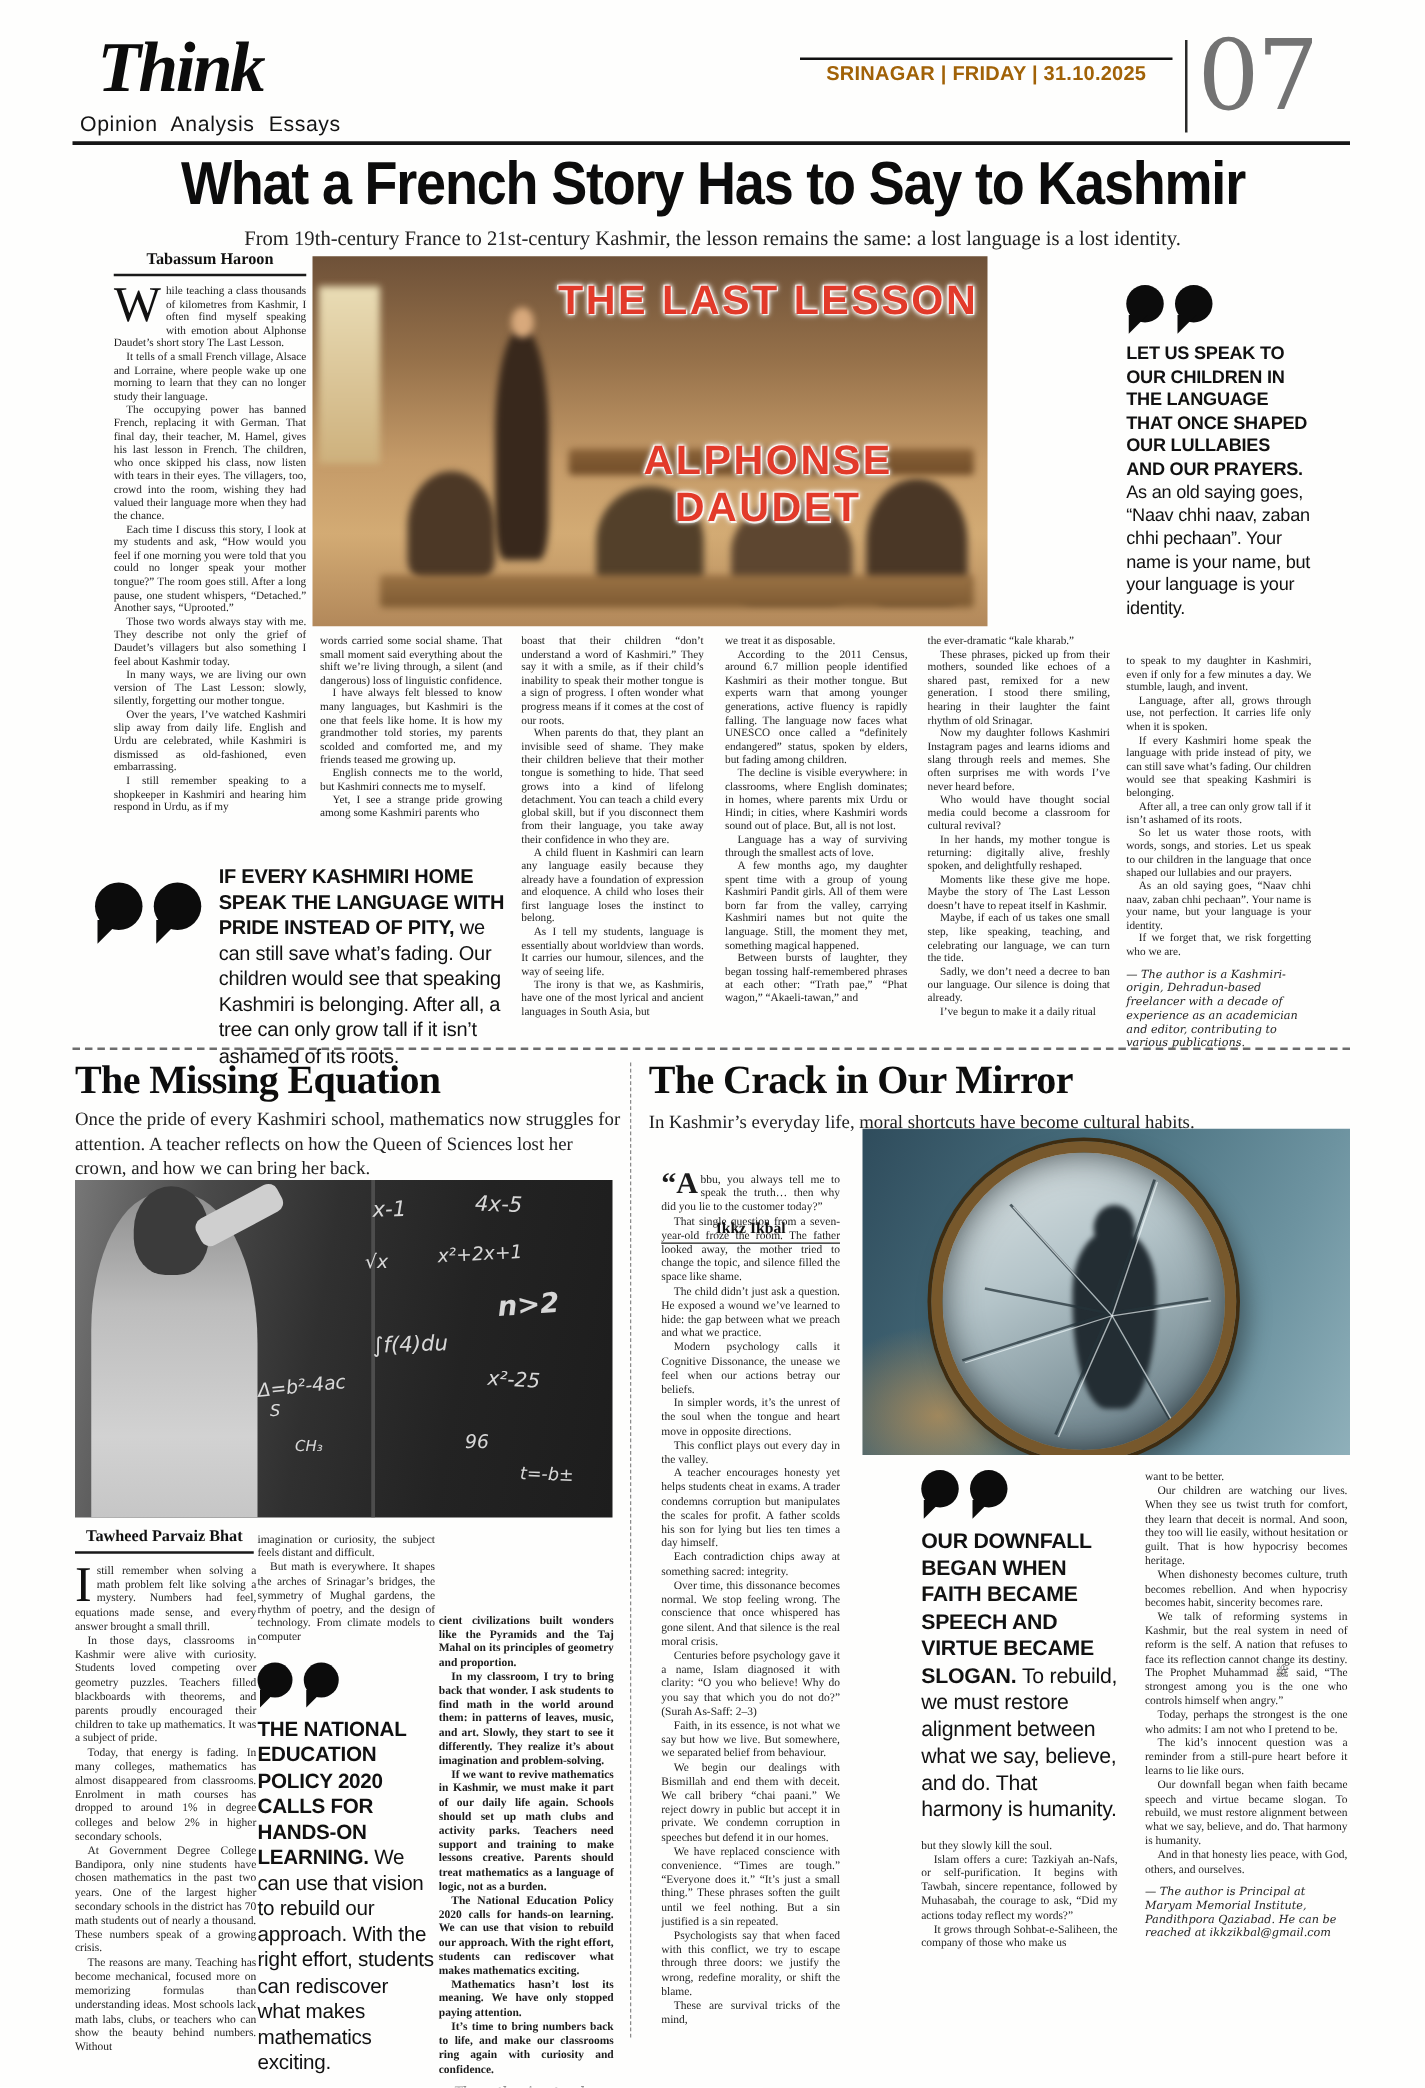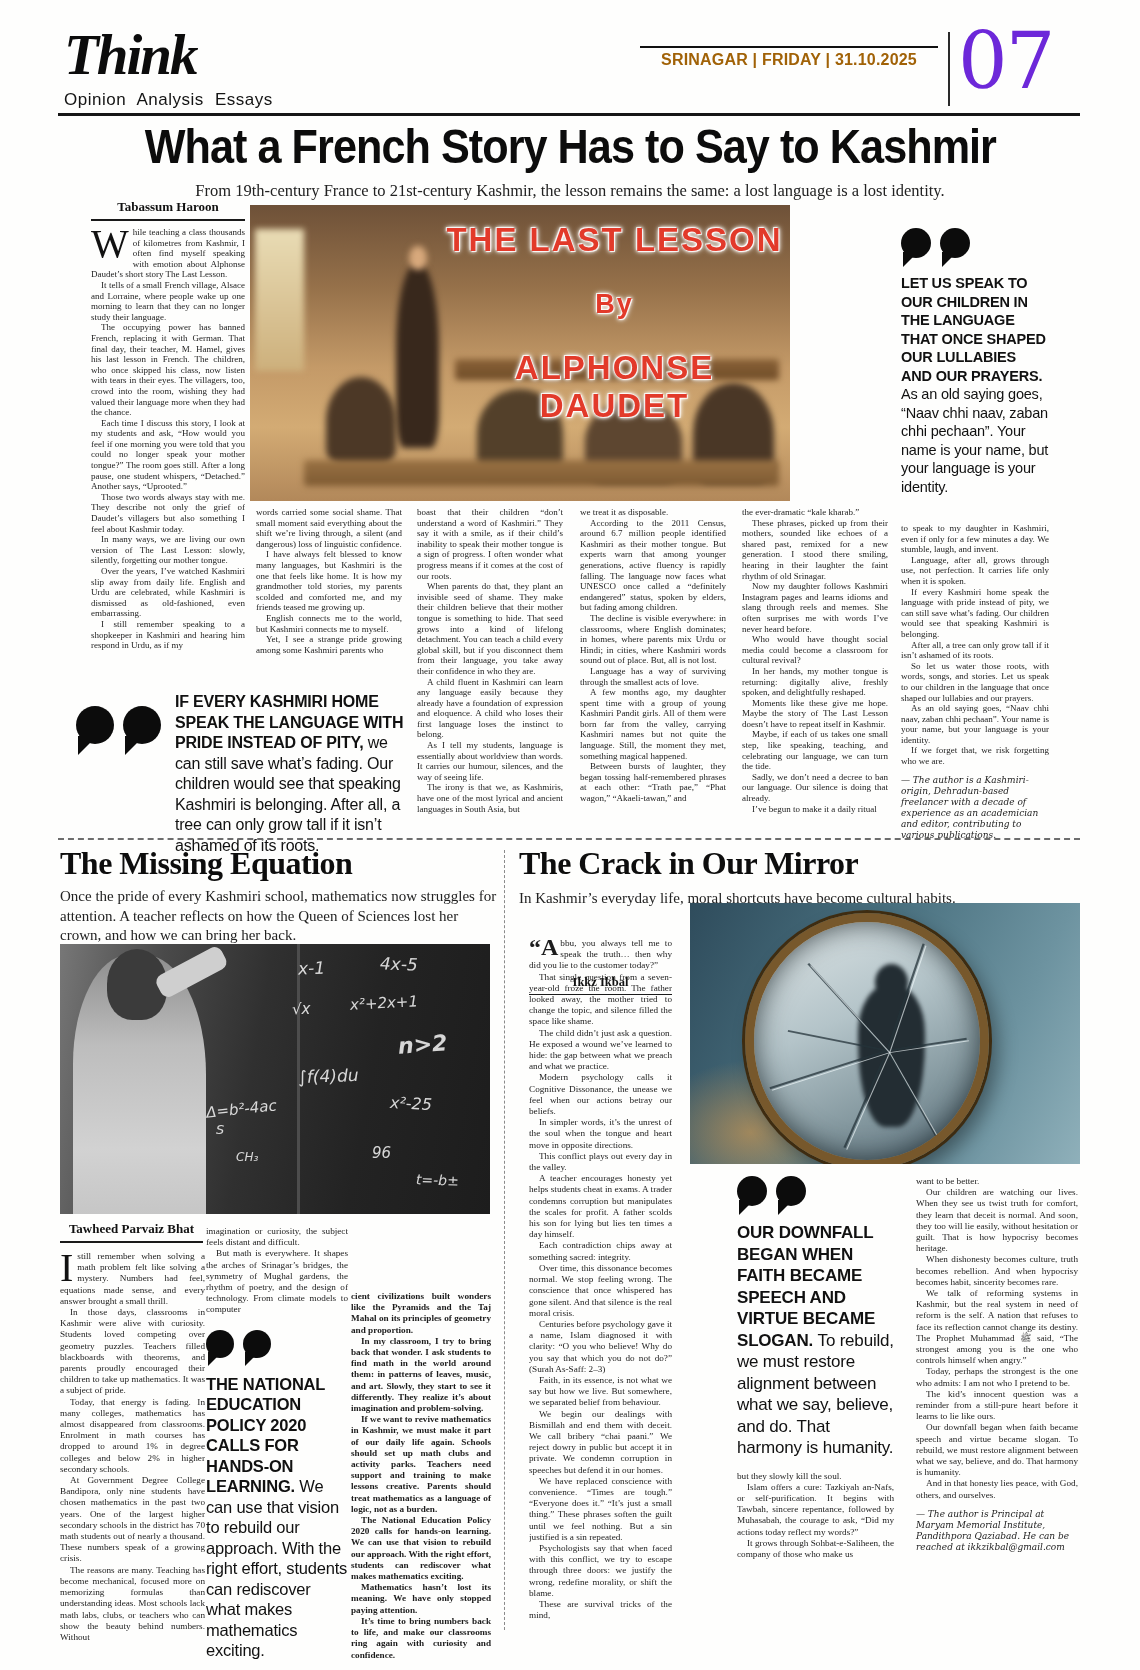--- a/index.html
+++ b/index.html
@@ -6,21 +6,21 @@
   .page{position:relative;width:1140px;height:1670px;background:#fefefd;font-family:"Liberation Serif",serif;color:#1b1b1b;overflow:hidden;}
   .abs{position:absolute;}
 
   
   .think{font-family:"Liberation Serif",serif;font-style:italic;font-weight:bold;font-size:57px;letter-spacing:-2px;color:#0c0c0c;line-height:1;}
   .think-sub{font-family:"Liberation Sans",sans-serif;font-size:17px;color:#141414;letter-spacing:.5px;word-spacing:6px;}
   .masthead-block{text-align:center;}
   .masthead{font-family:"Liberation Serif",serif;font-size:28px;letter-spacing:.5px;color:#0b0b0b;white-space:nowrap;line-height:1;}
   .masthead sup{font-size:11px;}
   .dateline{font-family:"Liberation Sans",sans-serif;font-weight:bold;font-size:16px;color:#a16207;border-top:2.5px solid #111;margin-top:4px;padding-top:3px;letter-spacing:.2px;white-space:nowrap;}
-  .pagenum{font-family:"DejaVu Serif",serif;font-size:78px;color:#6d28d9;line-height:.95;letter-spacing:-2px;}
+  .pagenum{font-family:"DejaVu Serif",serif;font-size:78px;color:#737373;line-height:.95;letter-spacing:-2px;}
   .vline{width:2px;background:#2a2a2a;}
   .header-rule{height:3px;background:#161616;}
 
   
   .body-col{font-size:9px;line-height:10.6px;text-align:justify;hyphens:auto;color:#1c1c1c;}
   .body-col .para{margin:0;text-indent:10px;}
   .body-col .para.p-first{text-indent:0;}
   .bot .body-col, .body-col.bot{font-size:9.2px;line-height:11.2px;}
   .dc .p-first::first-letter{float:left;font-size:40px;line-height:31px;padding:1px 4px 0 0;color:#111;}
   .qo .p-first::first-letter{float:left;font-size:24px;line-height:19px;font-weight:bold;padding-right:2px;}
@@ -70,21 +70,21 @@
 
   
   .hdash{border-top:2px dashed #6e6e6e;height:0;}
   .vdash{border-left:1.5px dashed #8a8a8a;width:0;}
 </style>
 </head>
 <body>
 
 <div class="page">
 
-  <div class="abs think" style="left:64px;top:26px;text-align:right;">Think</div>
+  <div class="abs think" style="left:78px;top:26px;text-align:right;">Think</div>
   <div class="abs think-sub" style="left:64px;top:90px;">Opinion  Analysis  Essays</div>
 
   <div class="abs masthead-block" style="left:640px;top:42px;width:298px;">
     <div class="dateline">SRINAGAR | FRIDAY | 31.10.2025</div>
   </div>
 
   <div class="abs vline" style="left:948px;top:32px;height:74px;"></div>
   <div class="abs pagenum" style="left:958px;top:24px;">07</div>
   <div class="abs header-rule" style="left:58px;top:113px;width:1022px;"></div>
 
@@ -99,21 +99,20 @@
     <div class="blob" style="left:1%;top:8%;width:9%;height:48%;background:linear-gradient(#e9dcb5,#cdb07c);"></div>
     <div class="blob" style="left:27%;top:20%;width:8%;height:62%;background:#38281c;border-radius:46% 46% 18% 18%;"></div>
     <div class="blob" style="left:29.5%;top:14%;width:3.2%;height:8%;background:#d8a97c;border-radius:50%;"></div>
     <div class="blob" style="left:14%;top:58%;width:13%;height:30%;background:#4c3826;border-radius:50% 50% 20% 20%;"></div>
     <div class="blob" style="left:42%;top:62%;width:16%;height:30%;background:#53402a;border-radius:50% 50% 20% 20%;"></div>
     <div class="blob" style="left:62%;top:66%;width:18%;height:28%;background:#5d4630;border-radius:50% 50% 20% 20%;"></div>
     <div class="blob" style="left:82%;top:60%;width:15%;height:34%;background:#4a3726;border-radius:50% 50% 20% 20%;"></div>
     <div class="blob" style="left:38%;top:52%;width:60%;height:7%;background:linear-gradient(#8a6238,#6f4c28);border-radius:3px;"></div>
     <div class="blob" style="left:10%;top:86%;width:88%;height:9%;background:linear-gradient(#9a7244,#7d5a32);border-radius:3px;"></div>
     <div class="ovl" style="top:16px;font-size:33px;">THE LAST LESSON</div>
-    <div class="ovl" style="top:84px;font-size:27px;">By</div>
     <div class="ovl" style="top:144px;font-size:33px;">ALPHONSE DAUDET</div>
   </div>
 
   <div class="abs pq-right" style="left:901px;top:228px;width:148px;">
     <div class="qmark" style="--s:30px;">
         <i class="qb"></i>
         <i class="qb"></i>
       </div>
     <p class="pq-text"><span class="pq-lead">LET US SPEAK TO OUR CHILDREN IN THE LANGUAGE THAT ONCE SHAPED OUR LULLABIES AND OUR PRAYERS.</span><span>As an old saying goes, “Naav chhi naav, zaban chhi pechaan”. Your name is your name, but your language is your identity.</span></p>
   </div>

